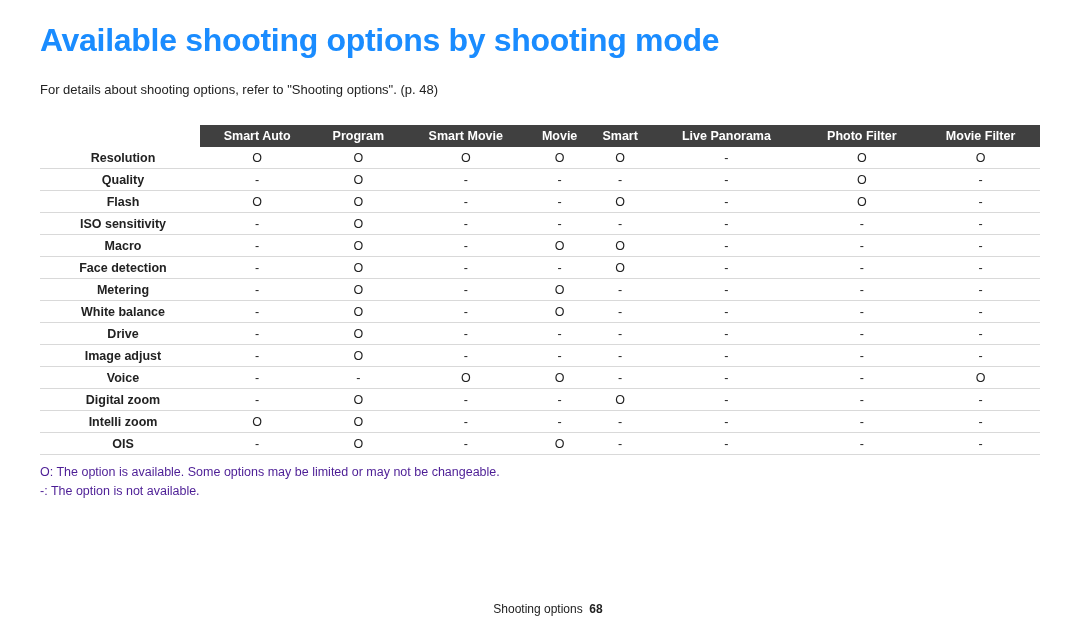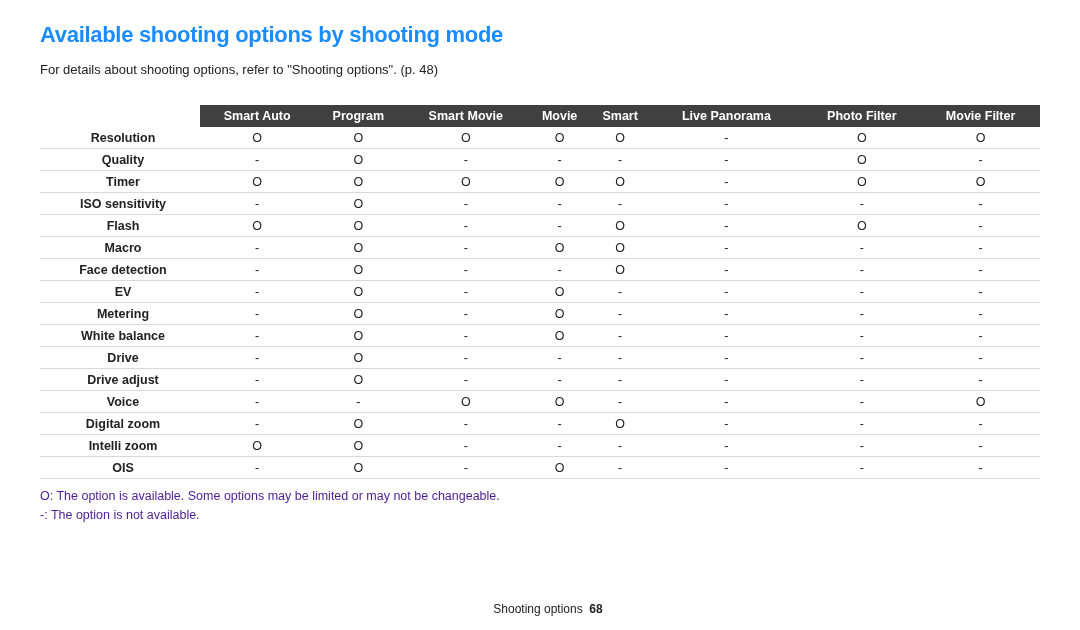--- a/index.html
+++ b/index.html
@@ -7,24 +7,24 @@
     font-family: "Segoe UI", Arial, sans-serif;
     background: #fff;
     width: 1080px;
     height: 630px;
     padding: 22px 40px 0 40px;
     position: relative;
     color: #222;
   }
   h1 {
     color: #1a8cff;
-    font-size: 22px;
+    font-size: 32px;
     font-weight: 700;
     letter-spacing: -0.3px;
-    margin-bottom: 14px;
+    margin-bottom: 23px;
   }
   .subtitle {
     font-size: 13px;
     color: #222;
     margin-bottom: 28px;
   }
   table {
     width: 100%;
     border-collapse: collapse;
     font-size: 12.5px;
@@ -107,53 +107,42 @@
         <td>-</td>
         <td>O</td>
         <td>-</td>
         <td>-</td>
         <td>-</td>
         <td>-</td>
         <td>O</td>
         <td>-</td>
       </tr>
       <tr>
-        <td>Timer</td>
-        <td>O</td>
-        <td>O</td>
-        <td>O</td>
-        <td>O</td>
-        <td>O</td>
-        <td>-</td>
-        <td>O</td>
-        <td>O</td>
+        <td>Flash</td>
+        <td>O</td>
+        <td>O</td>
+        <td>-</td>
+        <td>-</td>
+        <td>O</td>
+        <td>-</td>
+        <td>O</td>
+        <td>-</td>
       </tr>
       <tr>
         <td>ISO sensitivity</td>
         <td>-</td>
         <td>O</td>
         <td>-</td>
         <td>-</td>
         <td>-</td>
         <td>-</td>
         <td>-</td>
         <td>-</td>
       </tr>
       <tr>
-        <td>Flash</td>
-        <td>O</td>
-        <td>O</td>
-        <td>-</td>
-        <td>-</td>
-        <td>O</td>
-        <td>-</td>
-        <td>O</td>
-        <td>-</td>
-      </tr>
-      <tr>
         <td>Macro</td>
         <td>-</td>
         <td>O</td>
         <td>-</td>
         <td>O</td>
         <td>O</td>
         <td>-</td>
         <td>-</td>
         <td>-</td>
       </tr>
@@ -162,31 +151,20 @@
         <td>-</td>
         <td>O</td>
         <td>-</td>
         <td>-</td>
         <td>O</td>
         <td>-</td>
         <td>-</td>
         <td>-</td>
       </tr>
       <tr>
-        <td>EV</td>
-        <td>-</td>
-        <td>O</td>
-        <td>-</td>
-        <td>O</td>
-        <td>-</td>
-        <td>-</td>
-        <td>-</td>
-        <td>-</td>
-      </tr>
-      <tr>
         <td>Metering</td>
         <td>-</td>
         <td>O</td>
         <td>-</td>
         <td>O</td>
         <td>-</td>
         <td>-</td>
         <td>-</td>
         <td>-</td>
       </tr>
@@ -206,21 +184,21 @@
         <td>-</td>
         <td>O</td>
         <td>-</td>
         <td>-</td>
         <td>-</td>
         <td>-</td>
         <td>-</td>
         <td>-</td>
       </tr>
       <tr>
-        <td>Drive adjust</td>
+        <td>Image adjust</td>
         <td>-</td>
         <td>O</td>
         <td>-</td>
         <td>-</td>
         <td>-</td>
         <td>-</td>
         <td>-</td>
         <td>-</td>
       </tr>
       <tr>

